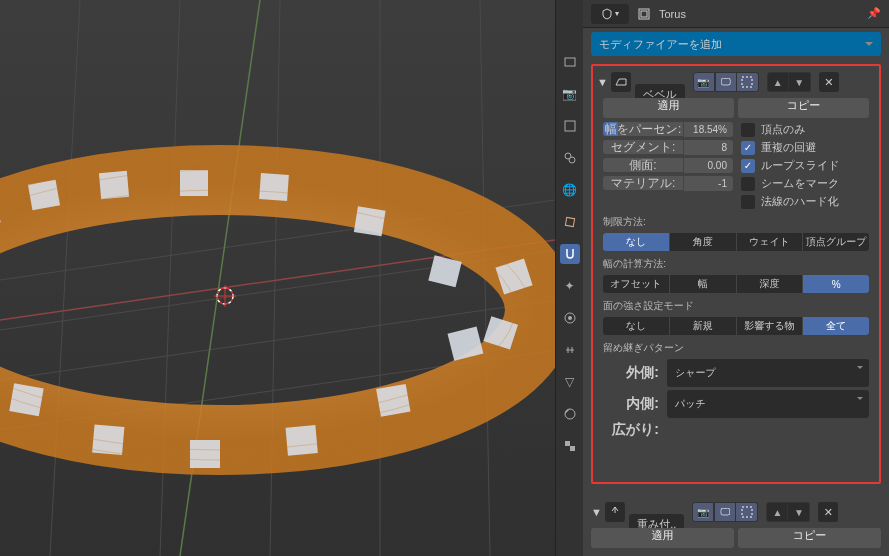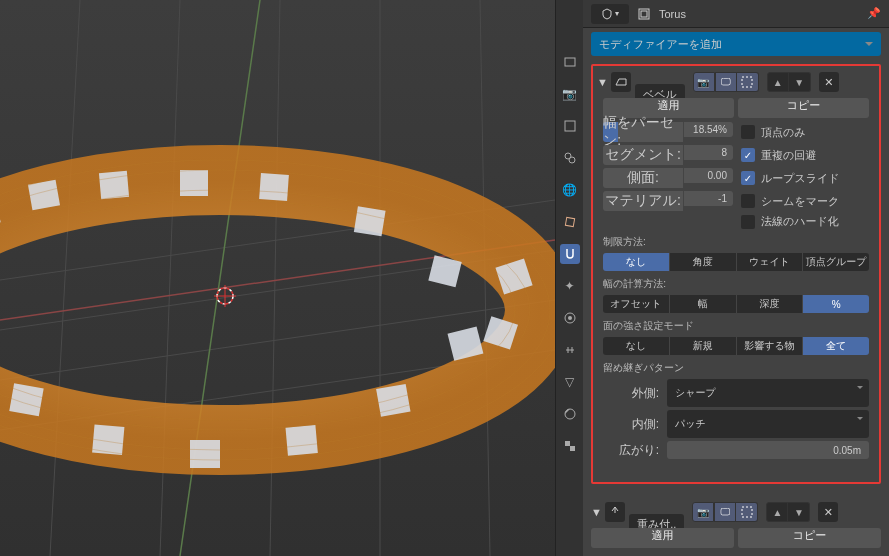--- a/index.html
+++ b/index.html
@@ -31,37 +31,37 @@
   .mod-btn:first-child { border-radius: 3px 0 0 3px; }
   .mod-btn:last-child { border-radius: 0 3px 3px 0; border-left: none; }
   .mod-btn.dark { background: #2b2b2b; color: #aaa; }
   .x-btn { width: 20px; height: 20px; background: #2b2b2b; border-radius: 3px; display: flex; align-items: center; justify-content: center; margin-left: 4px; color: #ccc; }
   
   .btn-pair { display: flex; gap: 4px; margin-bottom: 4px; padding: 0 6px; }
   .btn-half { flex: 1; height: 20px; background: #555; border-radius: 3px; display: flex; align-items: flex-start; justify-content: center; color: #eee; }
   
   .prop-row { display: flex; gap: 8px; margin-bottom: 3px; align-items: center; padding: 0 6px; }
   .prop-left { display: flex; width: 130px; }
-  .prop-label { flex: 1; background: #555; height: 20px; display: flex; align-items: center; justify-content: center; border-radius: 3px 0 0 3px; font-size: 14px; }
+  .prop-label { flex: 1; background: #555; height: 14px; display: flex; align-items: center; justify-content: center; border-radius: 3px 0 0 3px; font-size: 12px; text-align: center; }
   .prop-label.blue { background: linear-gradient(90deg, #4a6ca8 18.54%, #555 18.54%); }
   .prop-val { width: 50px; background: #555; height: 15px; display: flex; align-items: center; justify-content: flex-end; padding-right: 6px; border-radius: 0 3px 3px 0; border-left: 1px solid #444; font-size: 10px; }
   .prop-check { display: flex; align-items: center; gap: 6px; flex: 1; }
   .chk { width: 14px; height: 14px; background: #2b2b2b; border-radius: 2px; display: flex; align-items: center; justify-content: center; font-size: 10px; }
   .chk.on { background: #4a6ca8; color: #fff; }
   
   .sec-label { color: #bbb; margin: 6px 0 4px 6px; font-size: 10px; }
   
   .tab-row { display: flex; margin-bottom: 4px; padding: 0 6px; justify-content: flex-end; }
   .tab-btn { flex: 1; height: 18px; background: #2b2b2b; display: flex; align-items: center; justify-content: center; font-size: 10px; border-right: 1px solid #444; }
   .tab-btn:first-child { border-radius: 3px 0 0 3px; }
   .tab-btn:last-child { border-radius: 0 3px 3px 0; border-right: none; }
   .tab-btn.active { background: #4a6ca8; color: #fff; }
   
   .drop-row { display: flex; align-items: center; gap: 8px; padding: 0 6px; margin-bottom: 3px; }
-  .drop-label { width: 56px; font-size: 12px; text-align: right; }
+  .drop-label { width: 56px; font-size: 14px; text-align: right; font-weight: bold; }
   .drop-field { flex: 1; height: 28px; background: #2b2b2b; border-radius: 3px; display: flex; align-items: center; padding: 0 8px; font-size: 10px; position: relative; }
   .drop-field::after { content: ''; border: 3px solid transparent; border-top-color: #888; position: absolute; right: 6px; top: 7px; }
   .num-field { flex: 1; height: 18px; background: #555; border-radius: 3px; display: flex; align-items: center; justify-content: flex-end; padding: 0 8px; font-size: 10px; }
   
   .mod2 { margin: 8px 8px 4px 8px; }
   
   svg.shield { width: 12px; height: 12px; }
   svg.bracket { width: 14px; height: 14px; }
 </style>
 </head>
@@ -365,23 +365,20 @@
         </div>
     </div>
     <div class="drop-row">
       <div class="drop-label">内側:</div>
       <div class="drop-field">
           <span>パッチ</span>
         </div>
     </div>
     <div class="drop-row">
       <div class="drop-label">広がり:</div>
-      <div class="num-field">
-          <span>0.05m</span>
-        </div>
     </div>
   </div>
 
   <div class="mod2">
     <div class="mod-row">
       <span class="tri">▼</span>
       <div class="mod-icon">
           <svg width="14" height="14" viewBox="0 0 14 14">
             <path d="M7 2 L7 8 M4 6 L7 2 L10 6" fill="none" stroke="#ccc"></path>
           </svg>

